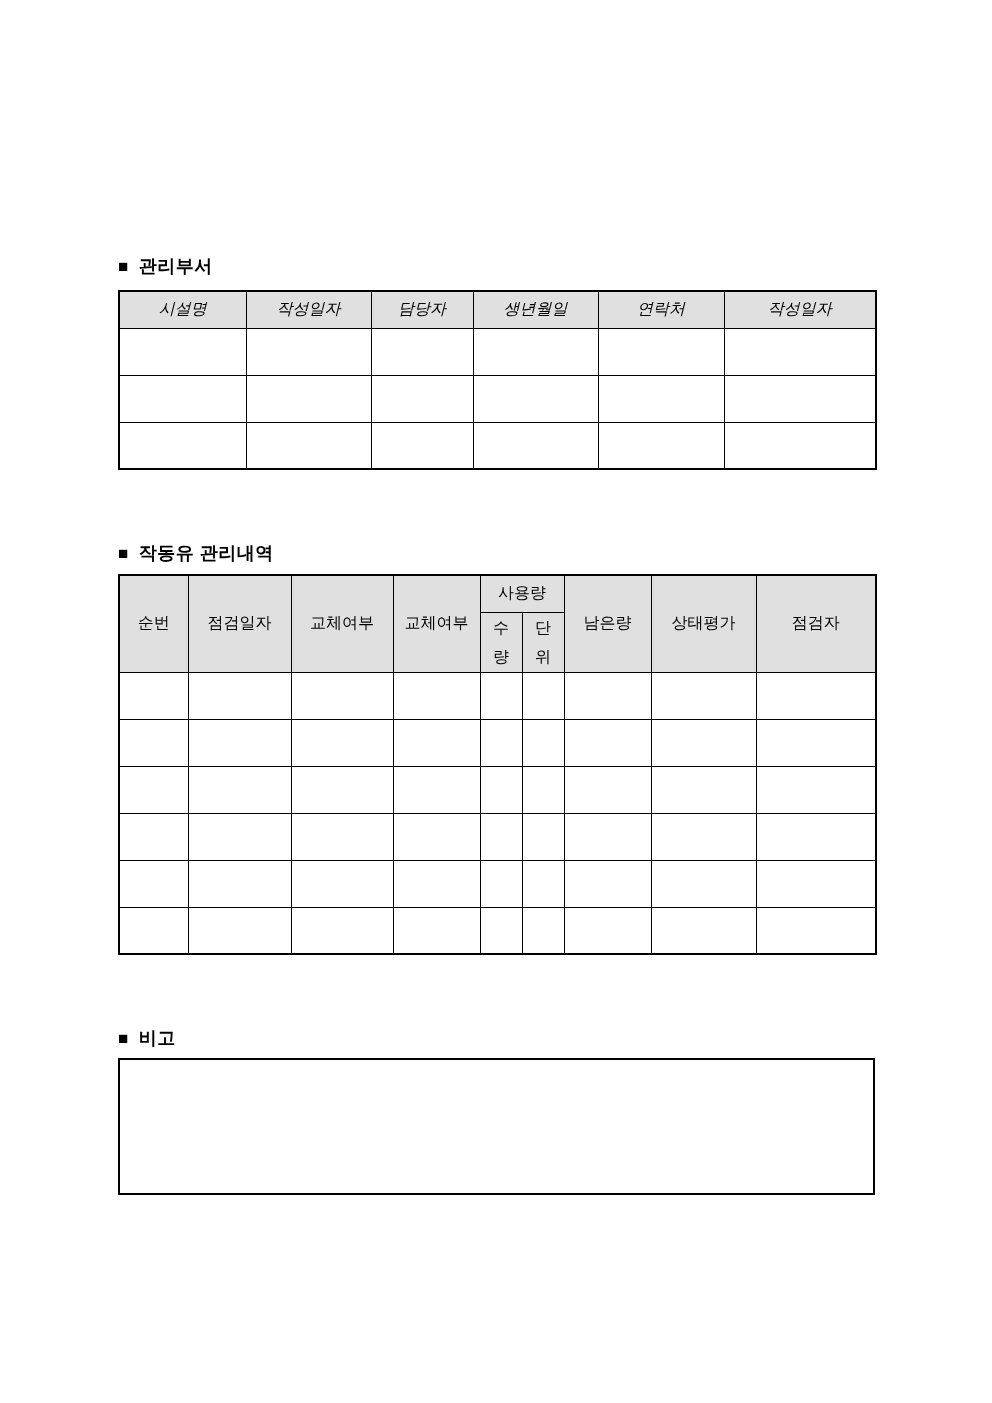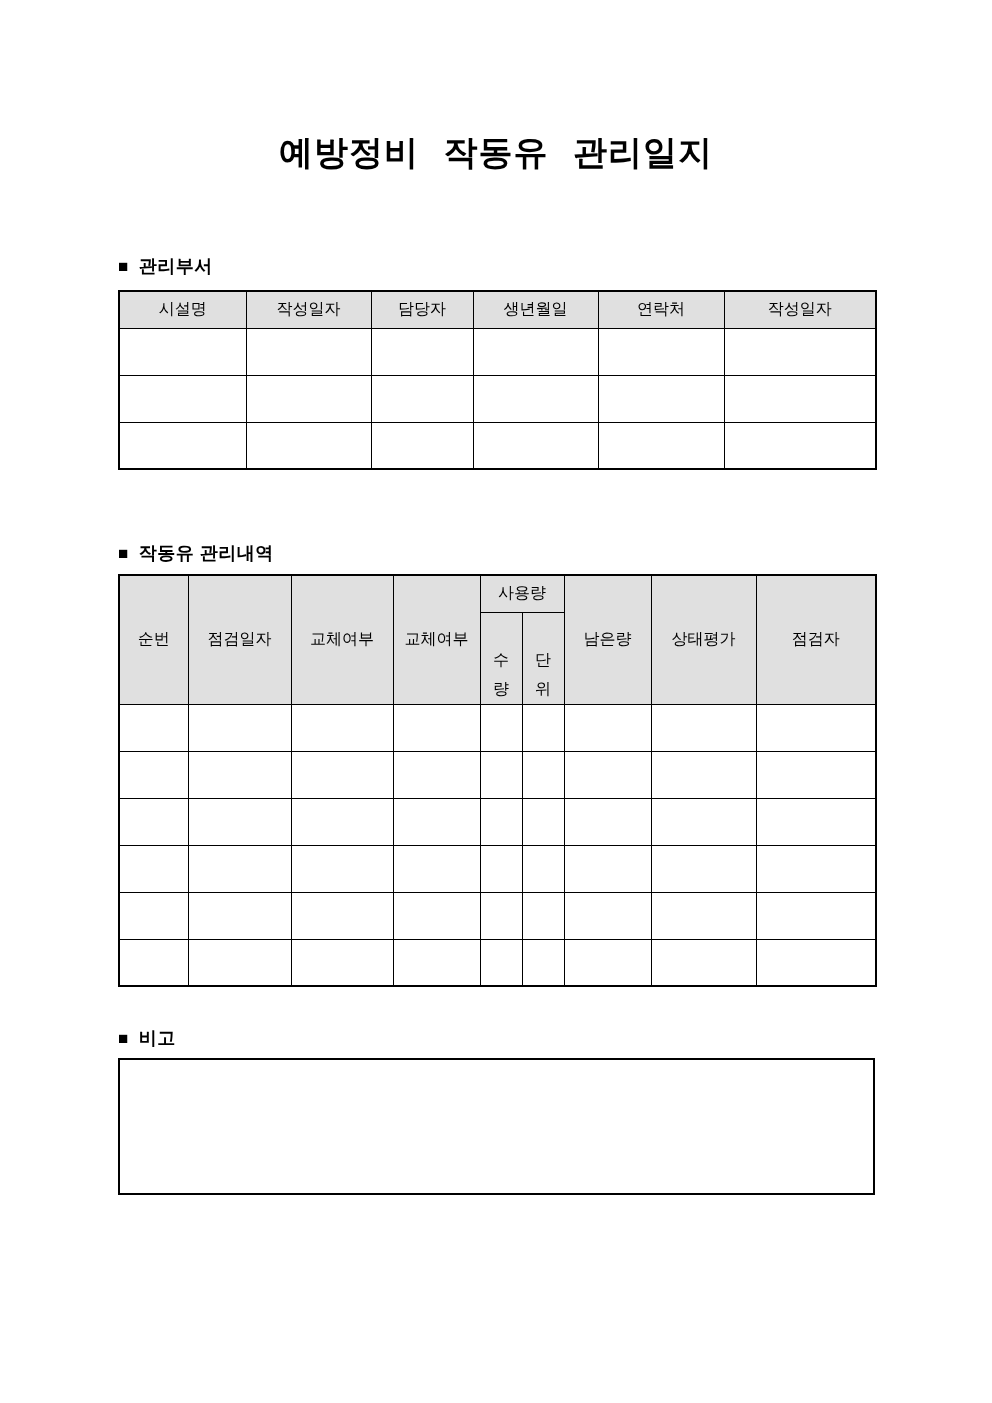--- a/index.html
+++ b/index.html
@@ -59,51 +59,49 @@
   th, td {
     border: 1px solid var(--border, #000000);
     text-align: center;
     vertical-align: middle;
     font-size: 16px;
     font-weight: 400;
     overflow: hidden;
   }
   thead th { background: var(--table-header-bg, #e0e0e0); }
 
-  #table-basic thead tr { height: 37px; }
+  #table-basic thead tr { height: 37px; font-style: italic; }
   #table-basic tbody tr { height: 47px; }
 
   #table-oil thead tr.h1 { height: 37px; }
   #table-oil thead tr.h2 { height: 55px; }
   #table-oil tbody tr    { height: 47px; }
 
   .stack {
     display: inline-block;
     width: 1.05em;
     word-break: break-all;
     line-height: 1.85;
-    margin-top: 32px;
   }
 
   .remarks-box {
     position: absolute;
     top: 1058px;
     left: 118px;
     width: 757px;
     height: 137px;
     border: 2px solid var(--border, #000000);
     background: #ffffff;
   }
 </style>
 </head>
 <body>
 
 <div class="page">
 
-  <h1 class="title">예방정비 작동유 관리일지</h1>
 
   <div class="section-label" id="label-basic">
     <span class="marker">■</span>
     <span>관리부서</span>
   </div>
 
   <table id="table-basic">
     <colgroup>
       <col style="width:127px">
         <col style="width:125px">

